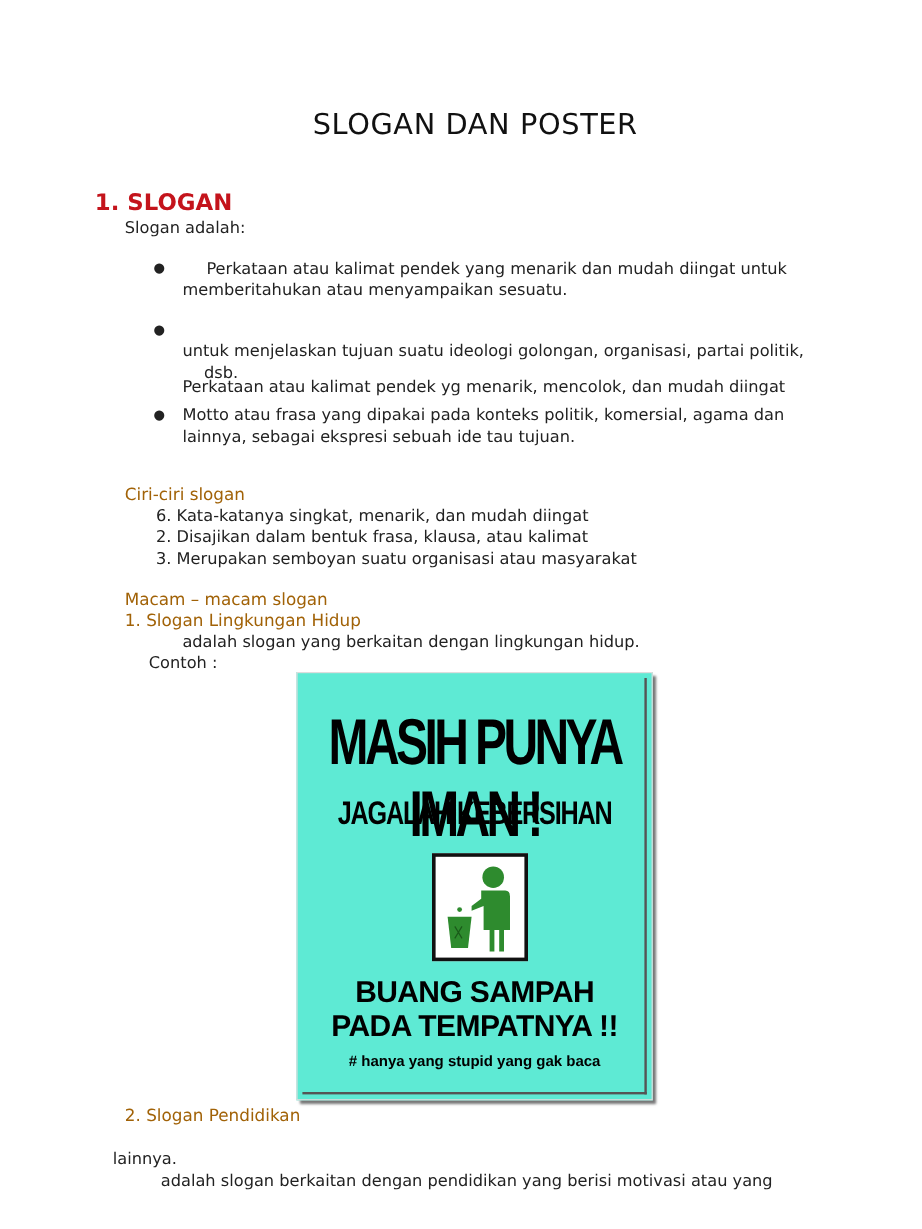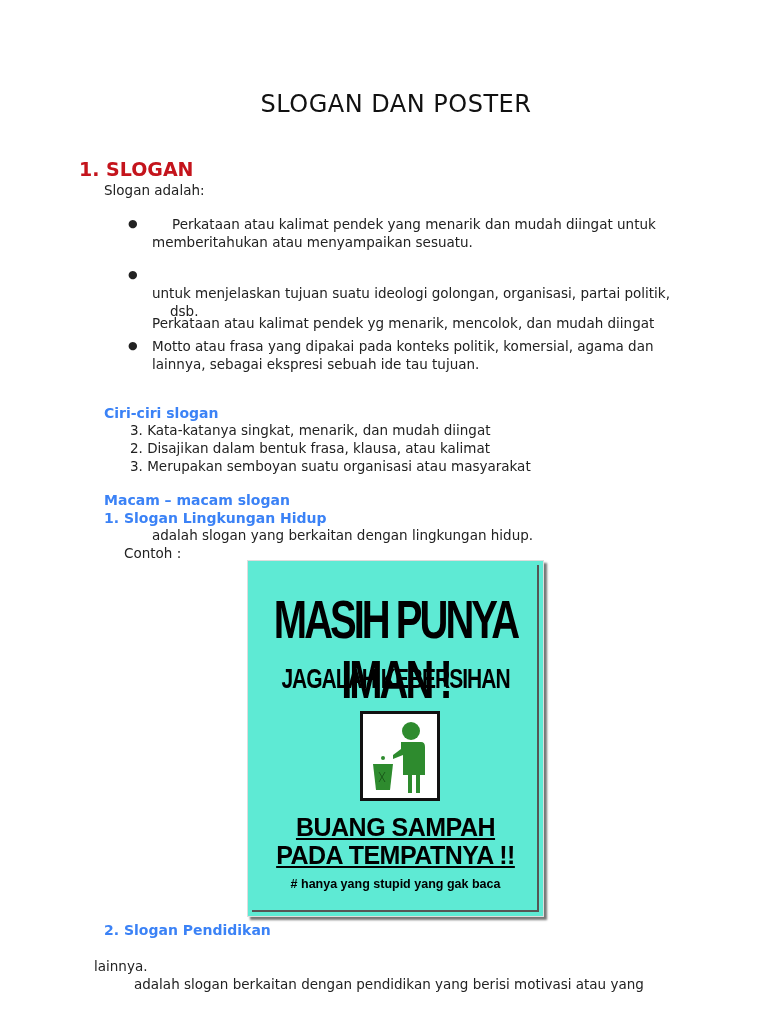--- a/index.html
+++ b/index.html
@@ -9,21 +9,21 @@
   }
   .page { position: absolute; left: 12px; top: 0; width: 768px; height: 852px; }
   .title {
     position: absolute; top: 90px; left: 0; width: 768px; text-align: center;
     font-size: 24px; letter-spacing: 0.5px; color: #111;
   }
   .sec-heading {
     position: absolute; left: 67px; top: 158px; font-size: 19px; color: #c4141c; font-weight: bold;
   }
   .txt { position: absolute; font-size: 13.5px; line-height: 18px; color: #222; white-space: nowrap; }
-  .bold { font-weight: bold; color: #3b82f6; font-size: 14px; }
+  .bold { font-weight: normal; color: #a16207; font-size: 14px; }
   .bullet { position: absolute; left: 116px; font-size: 11px; color: #222; }
   .poster {
     position: absolute; left: 235px; top: 560px; width: 295px; height: 355px;
     background: #5eead4; border: 1px solid #ddd;
     box-shadow: 3px 3px 2px #777;
   }
   .poster-inner {
     position: absolute; left: 4px; top: 4px; right: 4px; bottom: 4px;
     border-right: 2px solid #555; border-bottom: 2px solid #555;
   }
@@ -37,21 +37,21 @@
     font-family: "Liberation Sans", sans-serif; font-weight: bold; font-size: 21px;
     letter-spacing: -1px; transform: scaleY(1.3); transform-origin: top; color: #000;
   }
   .p-icon {
     position: absolute; left: 112px; top: 150px; width: 74px; height: 84px;
     border: 3px solid #111; background: #fff;
   }
   .p-line3 {
     position: absolute; top: 252px; left: 0; width: 100%; text-align: center;
     font-family: "Liberation Sans", sans-serif; font-weight: bold; font-size: 25px;
-    letter-spacing: -0.5px; color: #000; line-height: 28px; text-decoration: underline;
+    letter-spacing: -0.5px; color: #000; line-height: 28px;
   }
   .p-line4 {
     position: absolute; top: 316px; left: 0; width: 100%; text-align: center;
     font-family: "Liberation Sans", sans-serif; font-weight: bold; font-size: 12.5px;
     color: #000;
   }
 </style>
 </head>
 <body>
 
@@ -68,21 +68,21 @@
   <span class="bullet" style="top:268px;">●</span>
   <div class="txt" style="left:140px; top:266px;margin-top:48px;">Perkataan atau kalimat pendek yg menarik, mencolok, dan mudah diingat</div>
   <div class="txt" style="left:140px; top:284px;">untuk menjelaskan tujuan suatu ideologi golongan, organisasi, partai politik,</div>
   <div class="txt" style="left:140px; top:302px;margin-left:18px;">dsb.</div>
 
   <span class="bullet" style="top:339px;">●</span>
   <div class="txt" style="left:140px; top:337px;"> Motto atau frasa yang dipakai pada konteks politik, komersial, agama dan</div>
   <div class="txt" style="left:140px; top:355px;">lainnya, sebagai ekspresi sebuah ide tau tujuan.</div>
 
   <div class="txt bold" style="left:92px; top:404px;">Ciri-ciri slogan</div>
-  <div class="txt" style="left:118px; top:421px;">3.  Kata-katanya singkat, menarik, dan mudah diingat</div>
+  <div class="txt" style="left:118px; top:421px;">6.  Kata-katanya singkat, menarik, dan mudah diingat</div>
   <div class="txt" style="left:118px; top:439px;">2.  Disajikan dalam bentuk frasa, klausa, atau kalimat</div>
   <div class="txt" style="left:118px; top:457px;">3.  Merupakan semboyan suatu organisasi atau masyarakat</div>
 
   <div class="txt bold" style="left:92px; top:491px;">Macam – macam slogan</div>
   <div class="txt bold" style="left:92px; top:509px;">1. Slogan Lingkungan Hidup</div>
   <div class="txt" style="left:140px; top:526px;">adalah slogan yang berkaitan dengan lingkungan hidup.</div>
   <div class="txt" style="left:112px; top:544px;">Contoh :</div>
 
   <div class="poster">
     <div class="poster-inner"></div>

